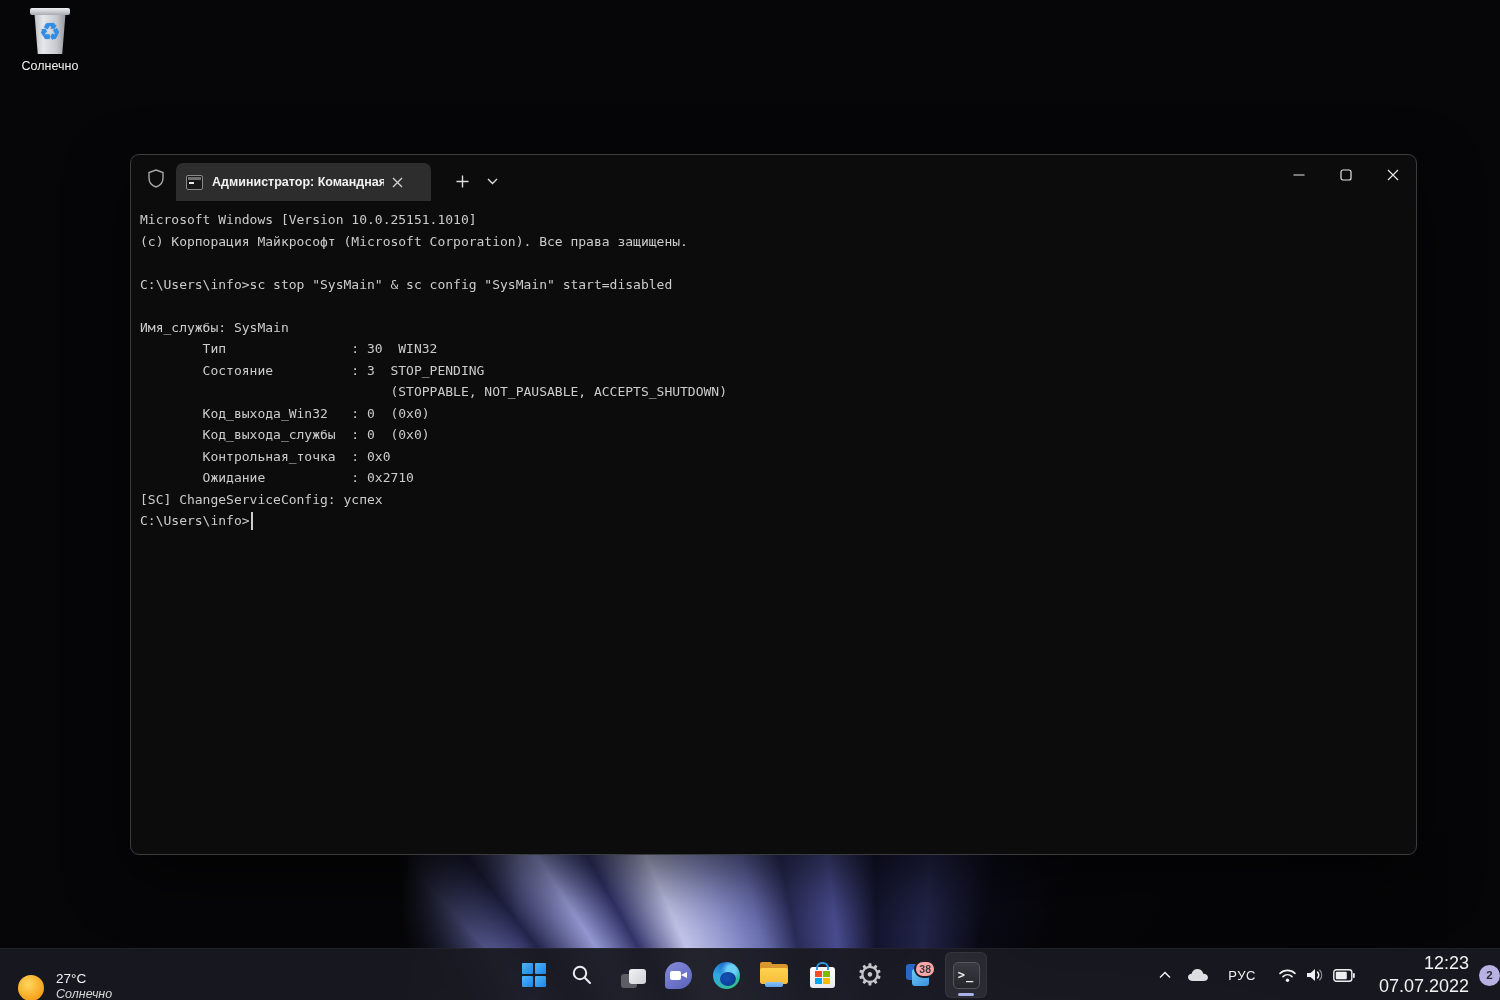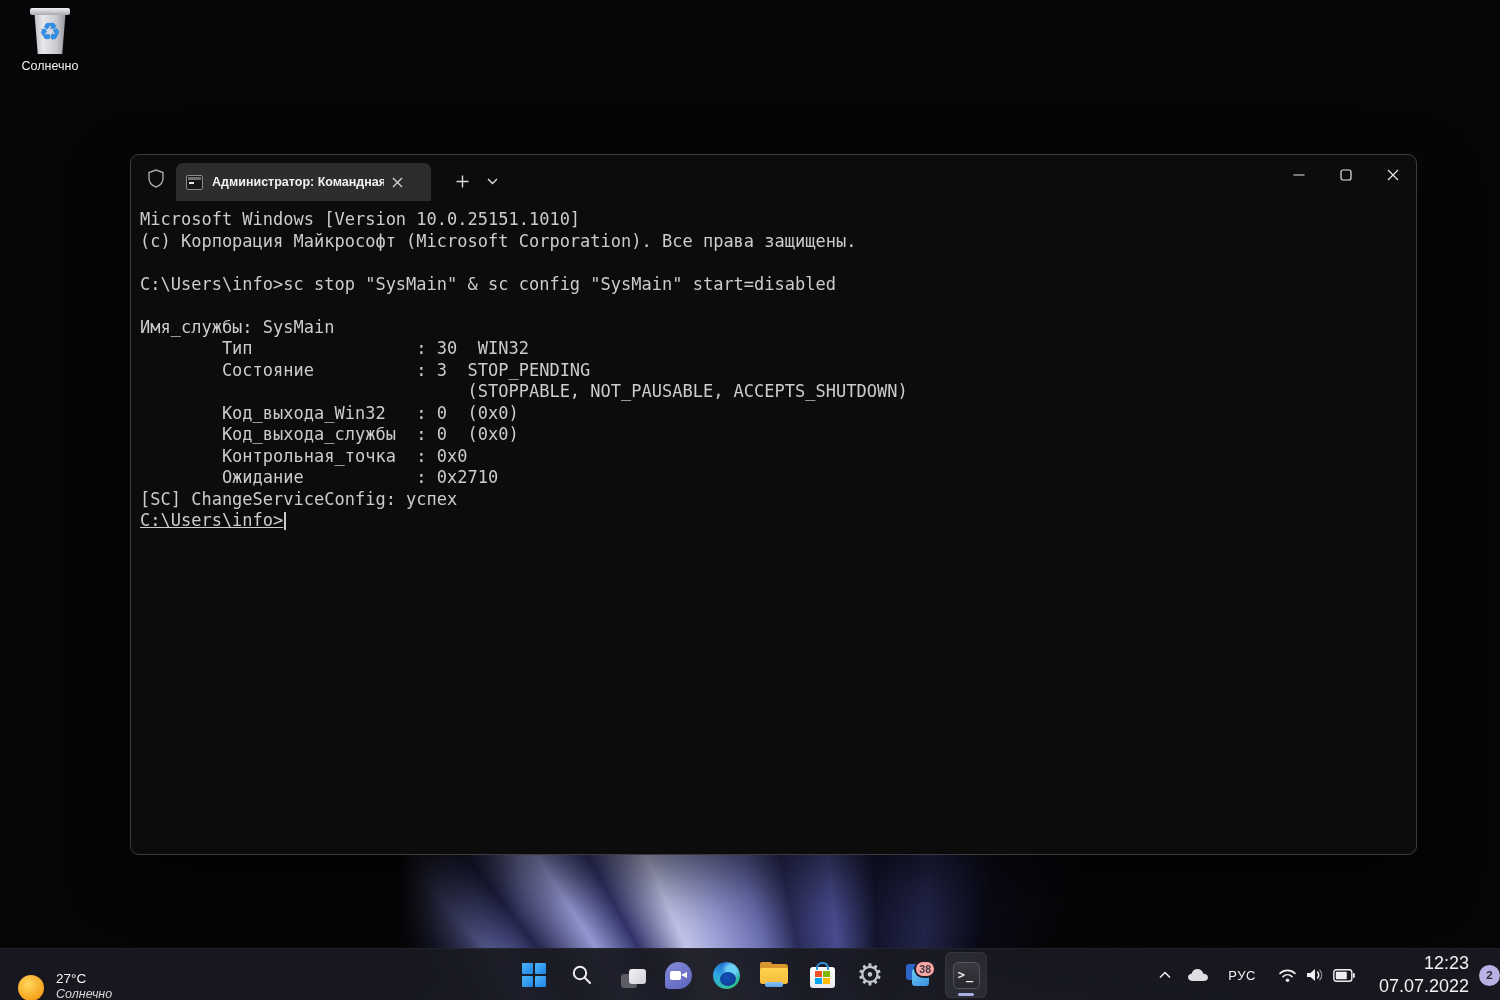--- a/index.html
+++ b/index.html
@@ -54,23 +54,23 @@
   .tab-close { width:26px; height:26px; border:none; background:transparent; border-radius:4px;
       display:flex; align-items:center; justify-content:center; cursor:pointer; }
   .bar-btn { width:30px; height:28px; border:none; background:transparent; border-radius:4px;
       display:flex; align-items:center; justify-content:center; cursor:pointer; margin-top:6px; }
   .newtab { margin-left:16px; }
   .win-controls { position:absolute; right:0; top:0; height:46px; display:flex; }
   .win-btn { width:47px; height:40px; border:none; background:transparent; display:flex;
       align-items:center; justify-content:center; cursor:pointer; }
 
   .term-body { padding:8px 0 0 9px; }
-  .term-body pre, .prompt-line { font-family:"DejaVu Sans Mono", monospace; font-size:17px;
+  .term-body pre, .prompt-line { font-family:"DejaVu Sans Mono", monospace; font-size:13px;
       line-height:21.5px; color:#cccccc; white-space:pre; }
-  .prompt-line { display:flex; align-items:center;text-decoration:underline; }
+  .prompt-line { display:flex; align-items:center; }
   .cursor { display:inline-block; width:2px; height:18px; background:#cccccc; margin-left:1px; }
 
   
   .taskbar { position:absolute; left:0; bottom:0; width:1500px; height:52px;
       background:rgba(24,25,33,0.94); border-top:1px solid rgba(255,255,255,0.04);
       backdrop-filter:blur(6px); }
   .weather { position:absolute; left:0; top:0; height:52px; display:flex; align-items:flex-end;
       padding:0 16px 0 18px; cursor:pointer; }
   .sun { width:26px; height:26px; border-radius:50%;
       background:radial-gradient(circle at 40% 35%, #ffd75e, #f6a21c 70%, #e08a00); }

